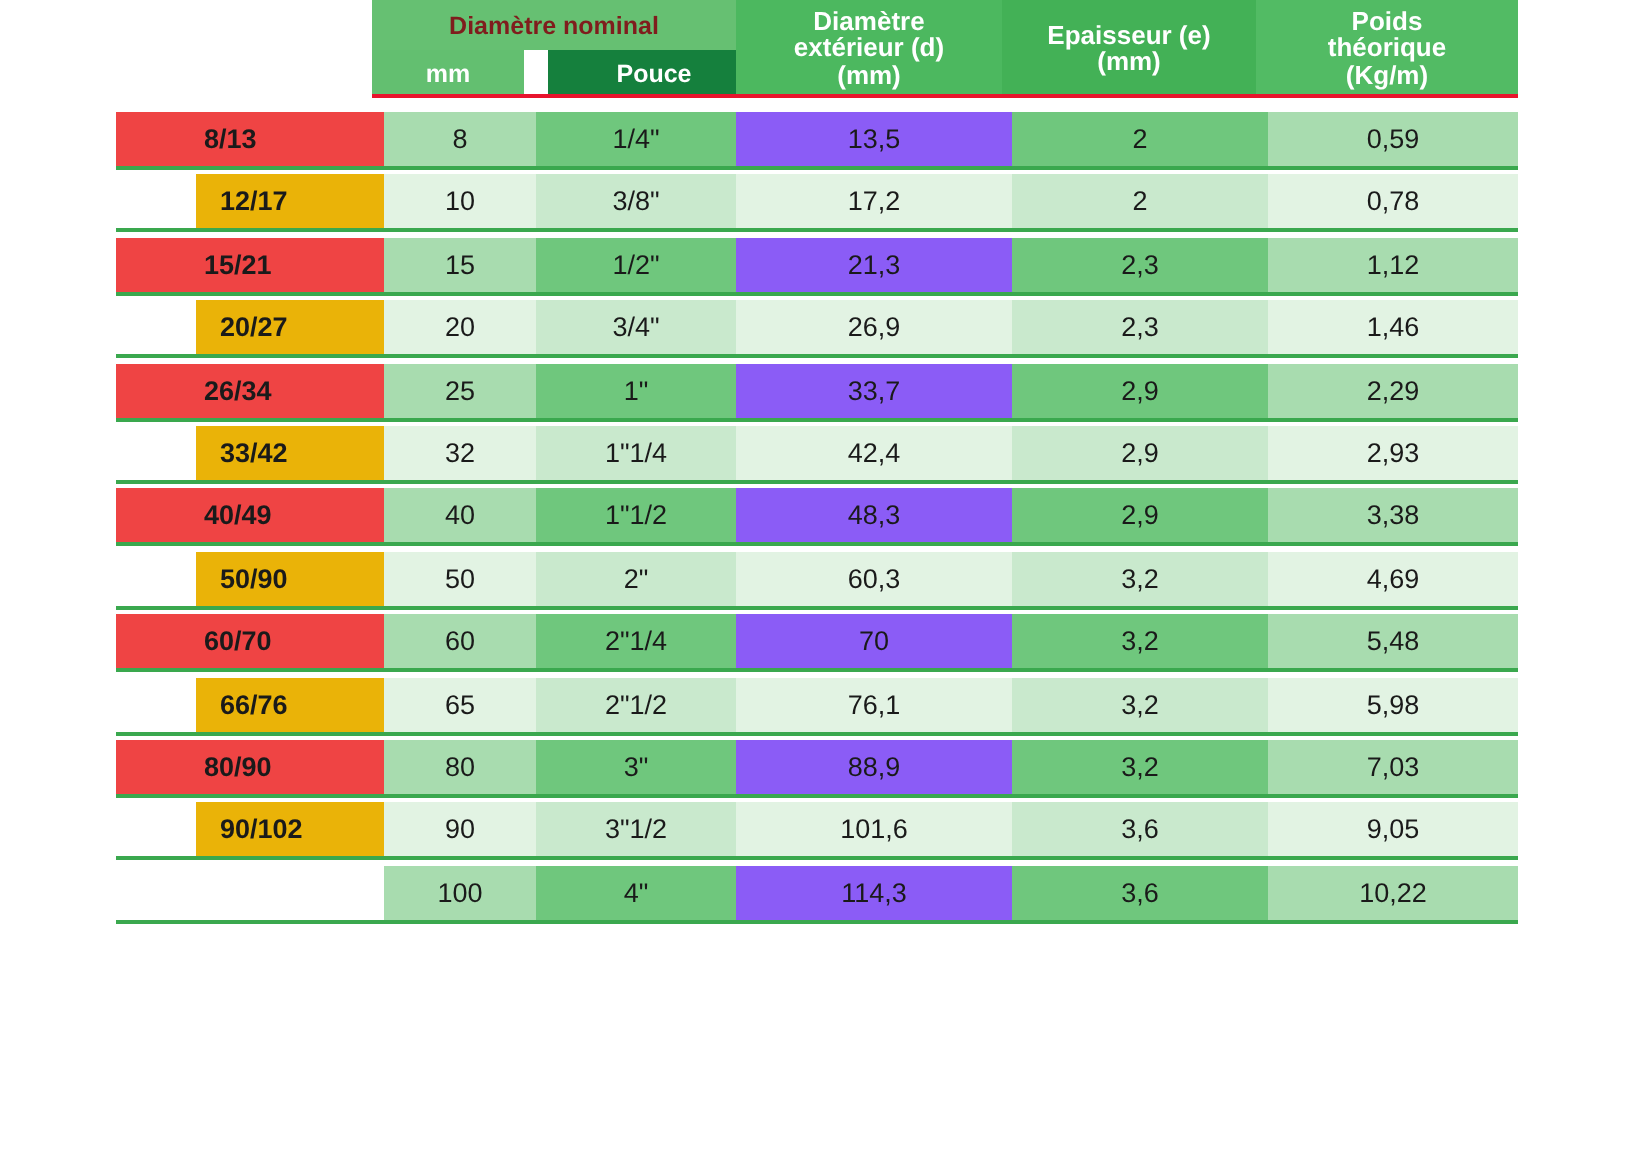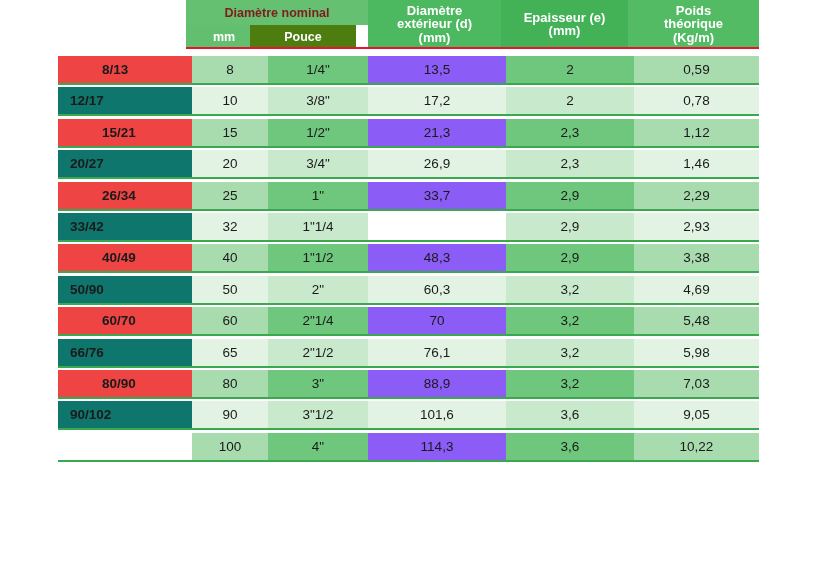--- a/index.html
+++ b/index.html
@@ -30,21 +30,21 @@
     background:#66c072;
     display:flex;align-items:center;justify-content:center;
     color:#7f1d1d;font-weight:bold;font-size:12.5px;
   }
   .hsub{
     position:absolute;top:25px;height:23px;
     display:flex;align-items:center;justify-content:center;
     color:#fff;font-weight:bold;font-size:12.5px;
   }
   .hsub-mm{left:0;width:76px;background:#63bf70;}
-  .hsub-pouce{left:64px;width:106px;background:#4d7c0f;}
+  .hsub-pouce{left:88px;width:106px;background:#15803d;}
 
   .h-ext{left:182px;width:133px;background:#4cb85f;}
   .h-ep{left:315px;width:127px;background:#43b156;}
   .h-poids{left:442px;width:131px;background:#52bb64;}
 
   .header-rule{
     position:absolute;left:186px;top:47px;width:573px;height:2px;
     background:#e8142d;
   }
 
@@ -69,21 +69,21 @@
 
   
   .row.odd  .c1{background:#ef4444;padding-left:44px;}
   .row.odd  .c2{background:#a8dcaf;}
   .row.odd  .c3{background:#6fc77d;}
   .row.odd  .c4{background:#8b5cf6;}
   .row.odd  .c5{background:#6fc77d;}
   .row.odd  .c6{background:#a8dcaf;}
 
   
-  .row.even .c1{background:#0f766e;}
+  .row.even .c1{background:#eab308;margin-left:40px;}
   .row.even .c2{background:#e2f3e3;}
   .row.even .c3{background:#c9e9cd;}
   .row.even .c4{background:#e2f3e3;}
   .row.even .c5{background:#c9e9cd;}
   .row.even .c6{background:#e2f3e3;}
 </style>
 </head>
 <body>
 
 <div id="root">
@@ -160,20 +160,21 @@
         <div class="cell c2">25</div>
         <div class="cell c3">1"</div>
         <div class="cell c4">33,7</div>
         <div class="cell c5">2,9</div>
         <div class="cell c6">2,29</div>
       </div>
       <div class="row even">
         <div class="cell c1">33/42</div>
         <div class="cell c2">32</div>
         <div class="cell c3">1"1/4</div>
+        <div class="cell c4">42,4</div>
         <div class="cell c5">2,9</div>
         <div class="cell c6">2,93</div>
       </div>
       <div class="row odd">
         <div class="cell c1">40/49</div>
         <div class="cell c2">40</div>
         <div class="cell c3">1"1/2</div>
         <div class="cell c4">48,3</div>
         <div class="cell c5">2,9</div>
         <div class="cell c6">3,38</div>

